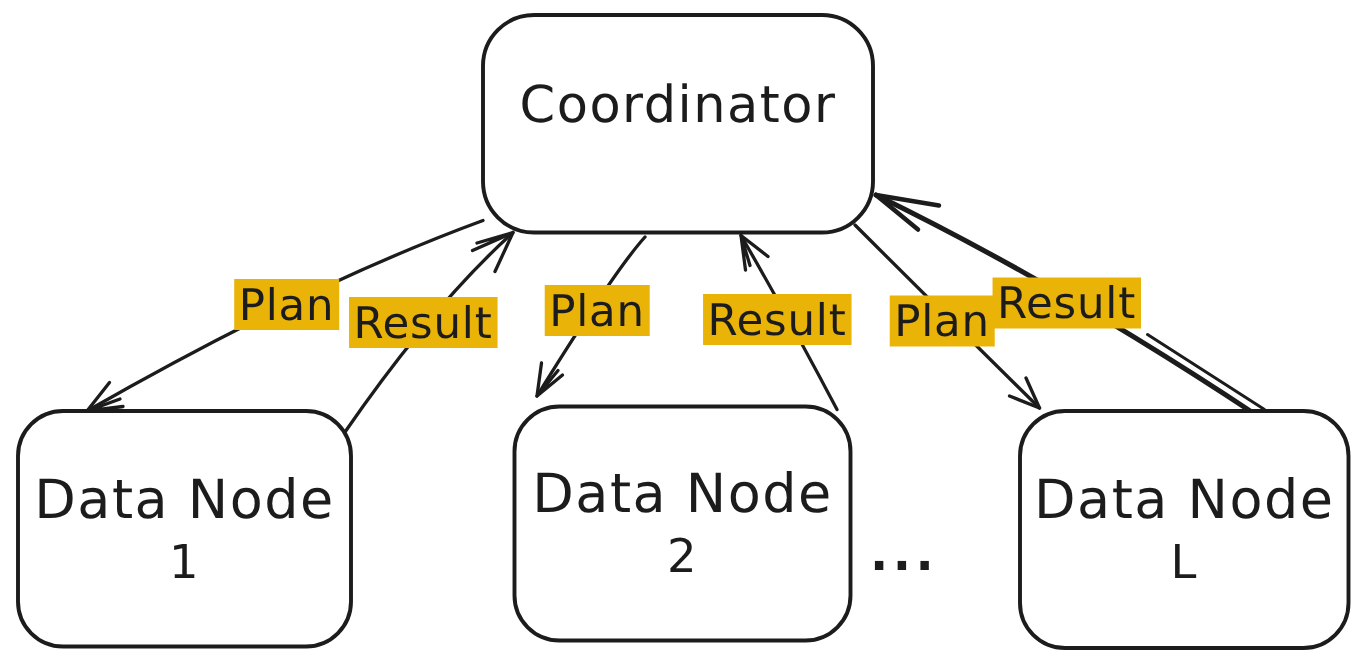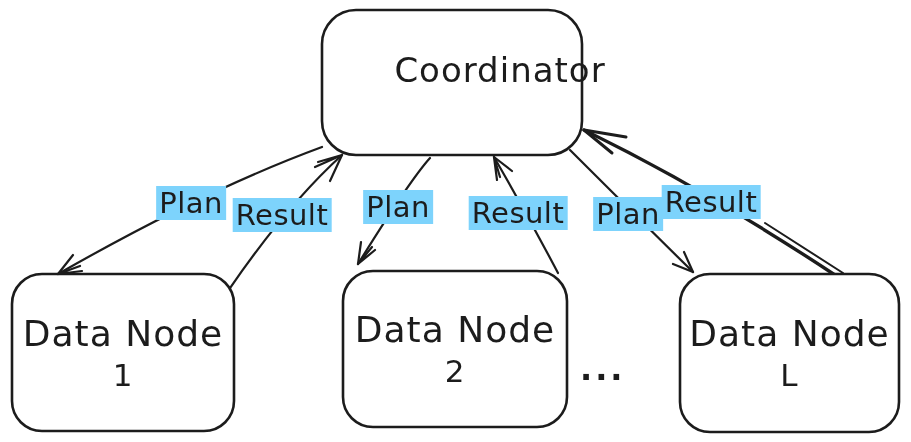--- a/index.html
+++ b/index.html
@@ -23,21 +23,21 @@
     letter-spacing: 1px;
     color: #1c1c1c;
     line-height: 1.25;
   }
   .coord-text { font-size: 34px; }
   .dn-title   { font-size: 36px; }
   .dn-id      { font-size: 31px; }
   .edge-label {
     position: absolute;
     transform: translate(-50%, -50%);
-    background: #7dd3fc;
+    background: #eab308;
     padding: 0 3px;
     font-size: 29px;
     letter-spacing: 0.5px;
     white-space: nowrap;
     color: #1c1c1c;
   }
   .ellipsis {
     position: absolute;
     left: 580px;
     top: 350px;
@@ -86,21 +86,21 @@
       </g>
       <g stroke-width="2.2">
         <path d="M684,252 L693,272 M673,264 L693,272"></path>
       </g>
       <g stroke-width="3">
         <path d="M626,137 L584,130 M612,153 L584,130"></path>
       </g>
     </g>
   </svg>
 
-  <div class="node-text coord-text" style="left:322px; top:10px; width:260px; height:121px;margin-left:48px;">
+  <div class="node-text coord-text" style="left:322px; top:10px; width:260px; height:121px;">
     <span>Coordinator</span>
   </div>
 
   <div class="node-text" style="left:12px; top:274px; width:222px; height:157px;">
     <span class="dn-title">Data Node</span>
     <span class="dn-id">1</span>
   </div>
 
   <div class="node-text" style="left:343px; top:271px; width:224px; height:156px;">
     <span class="dn-title">Data Node</span>

